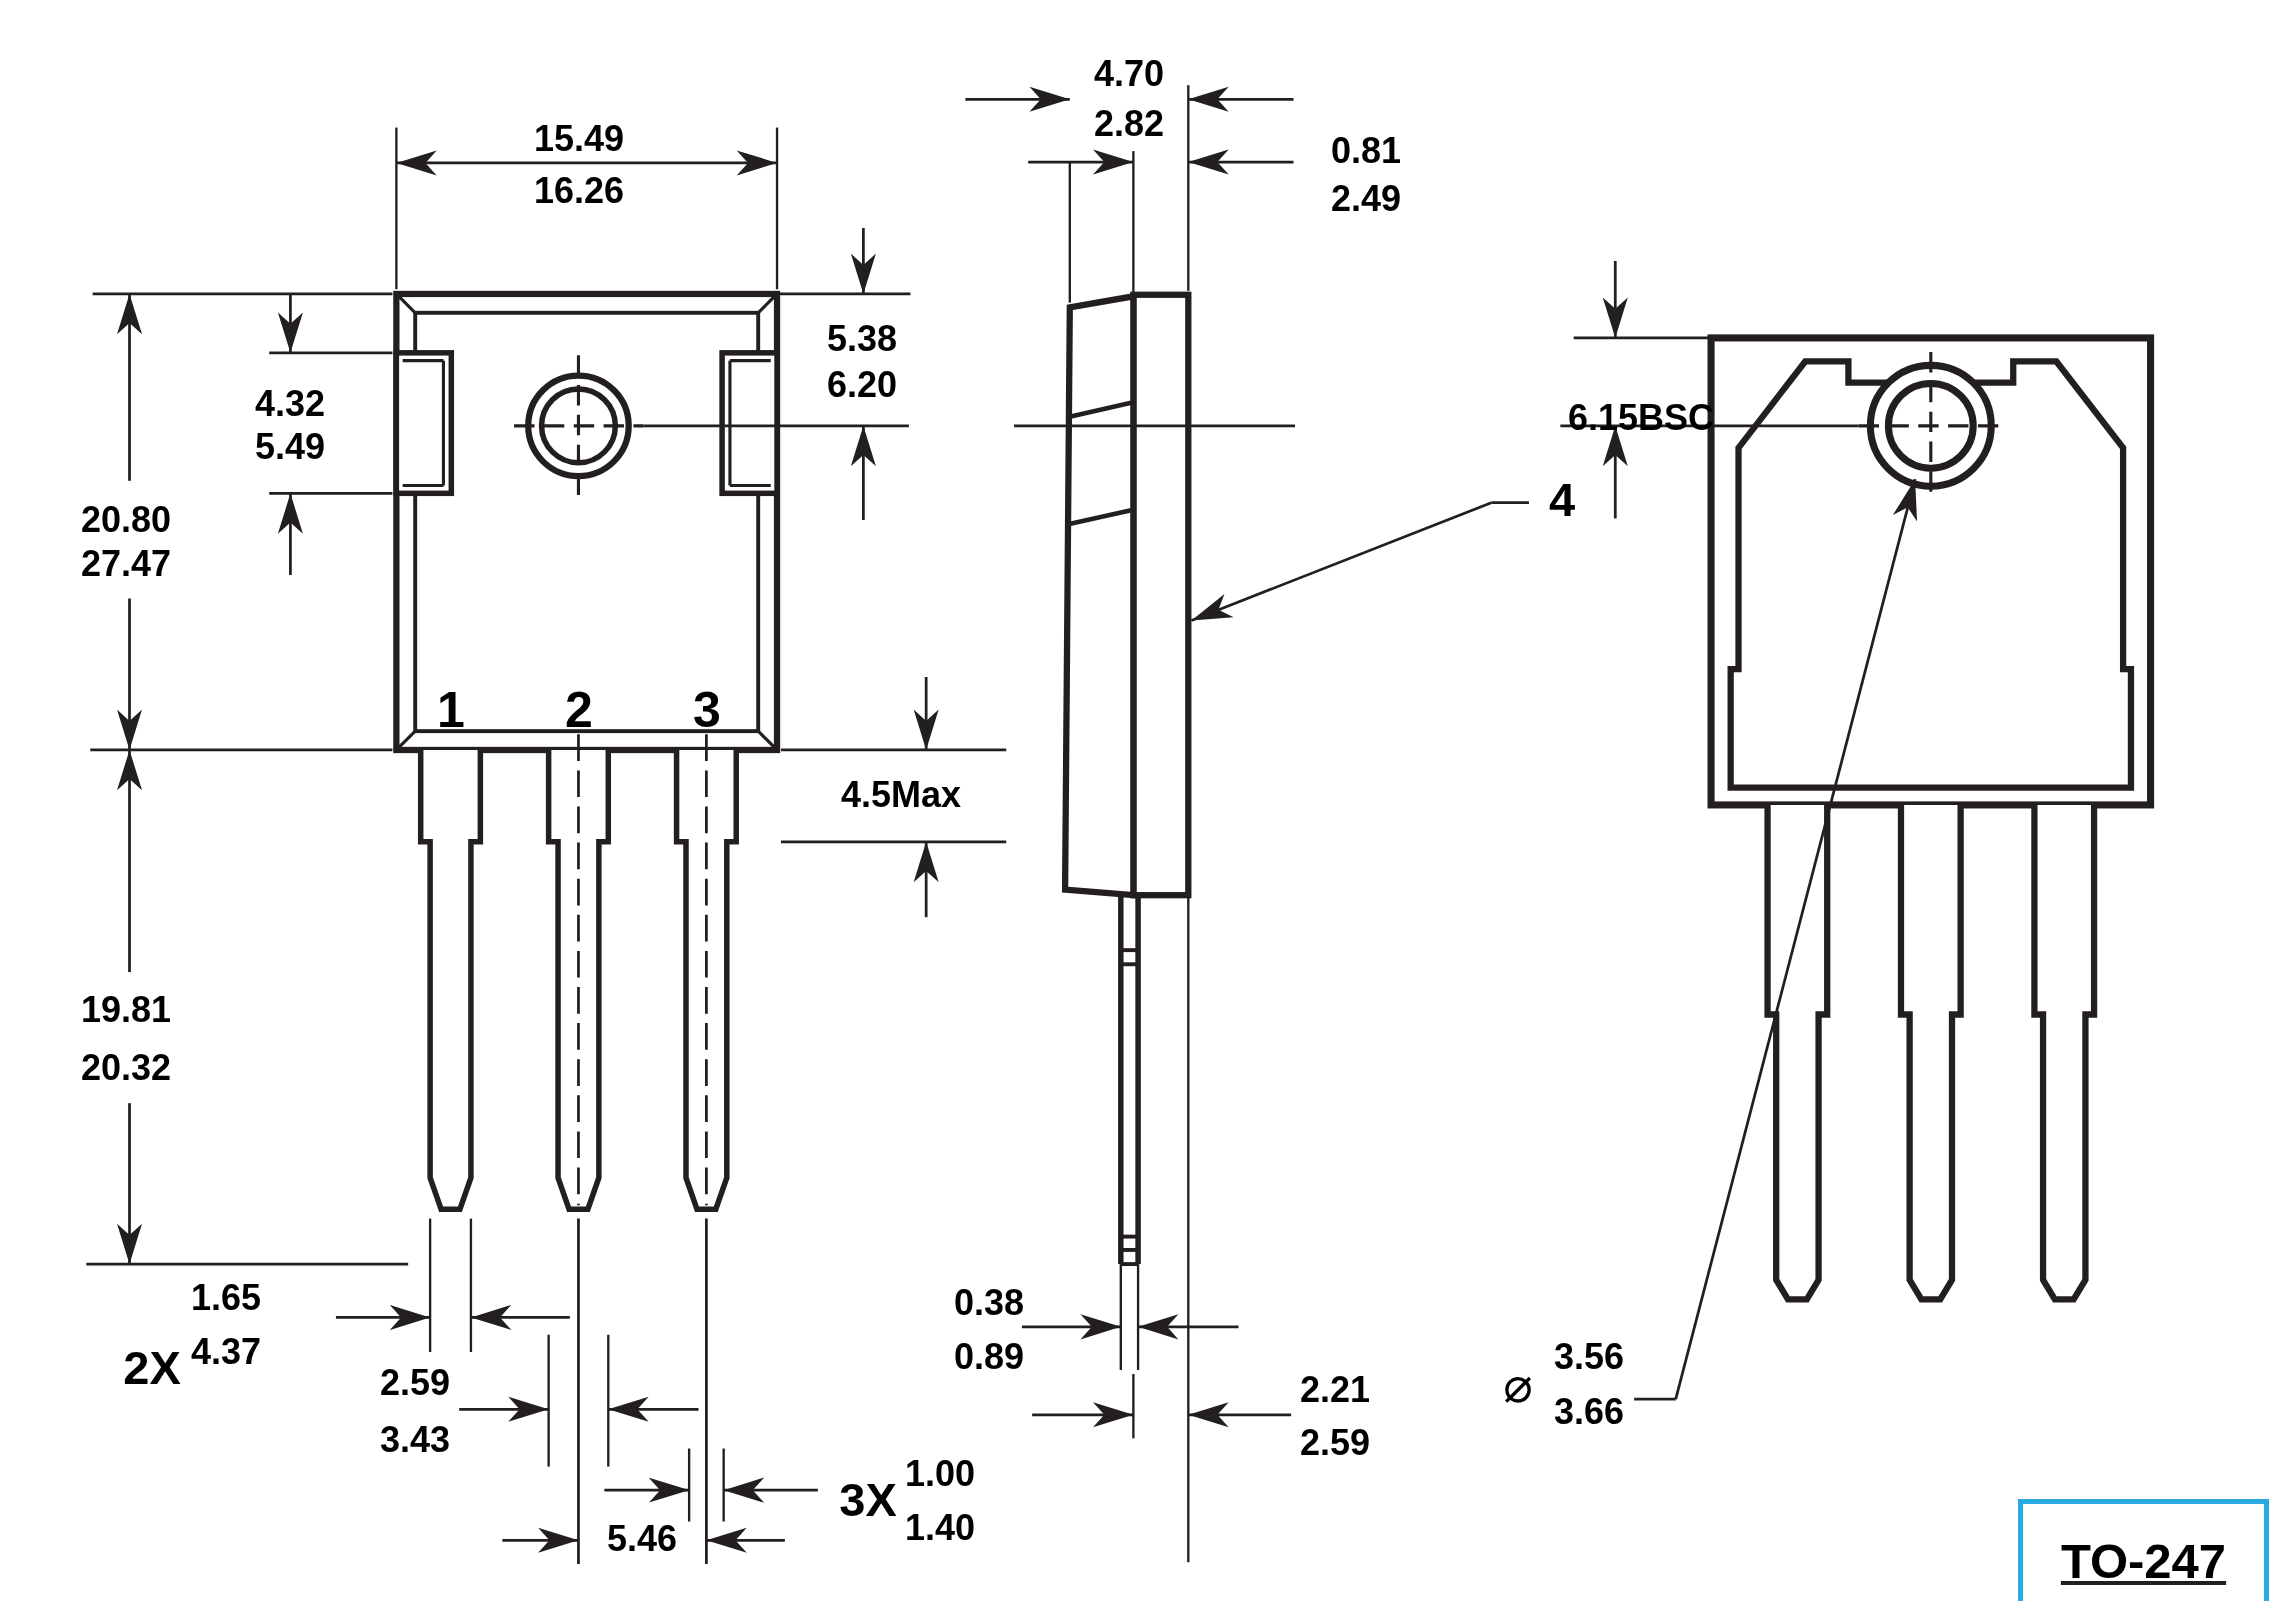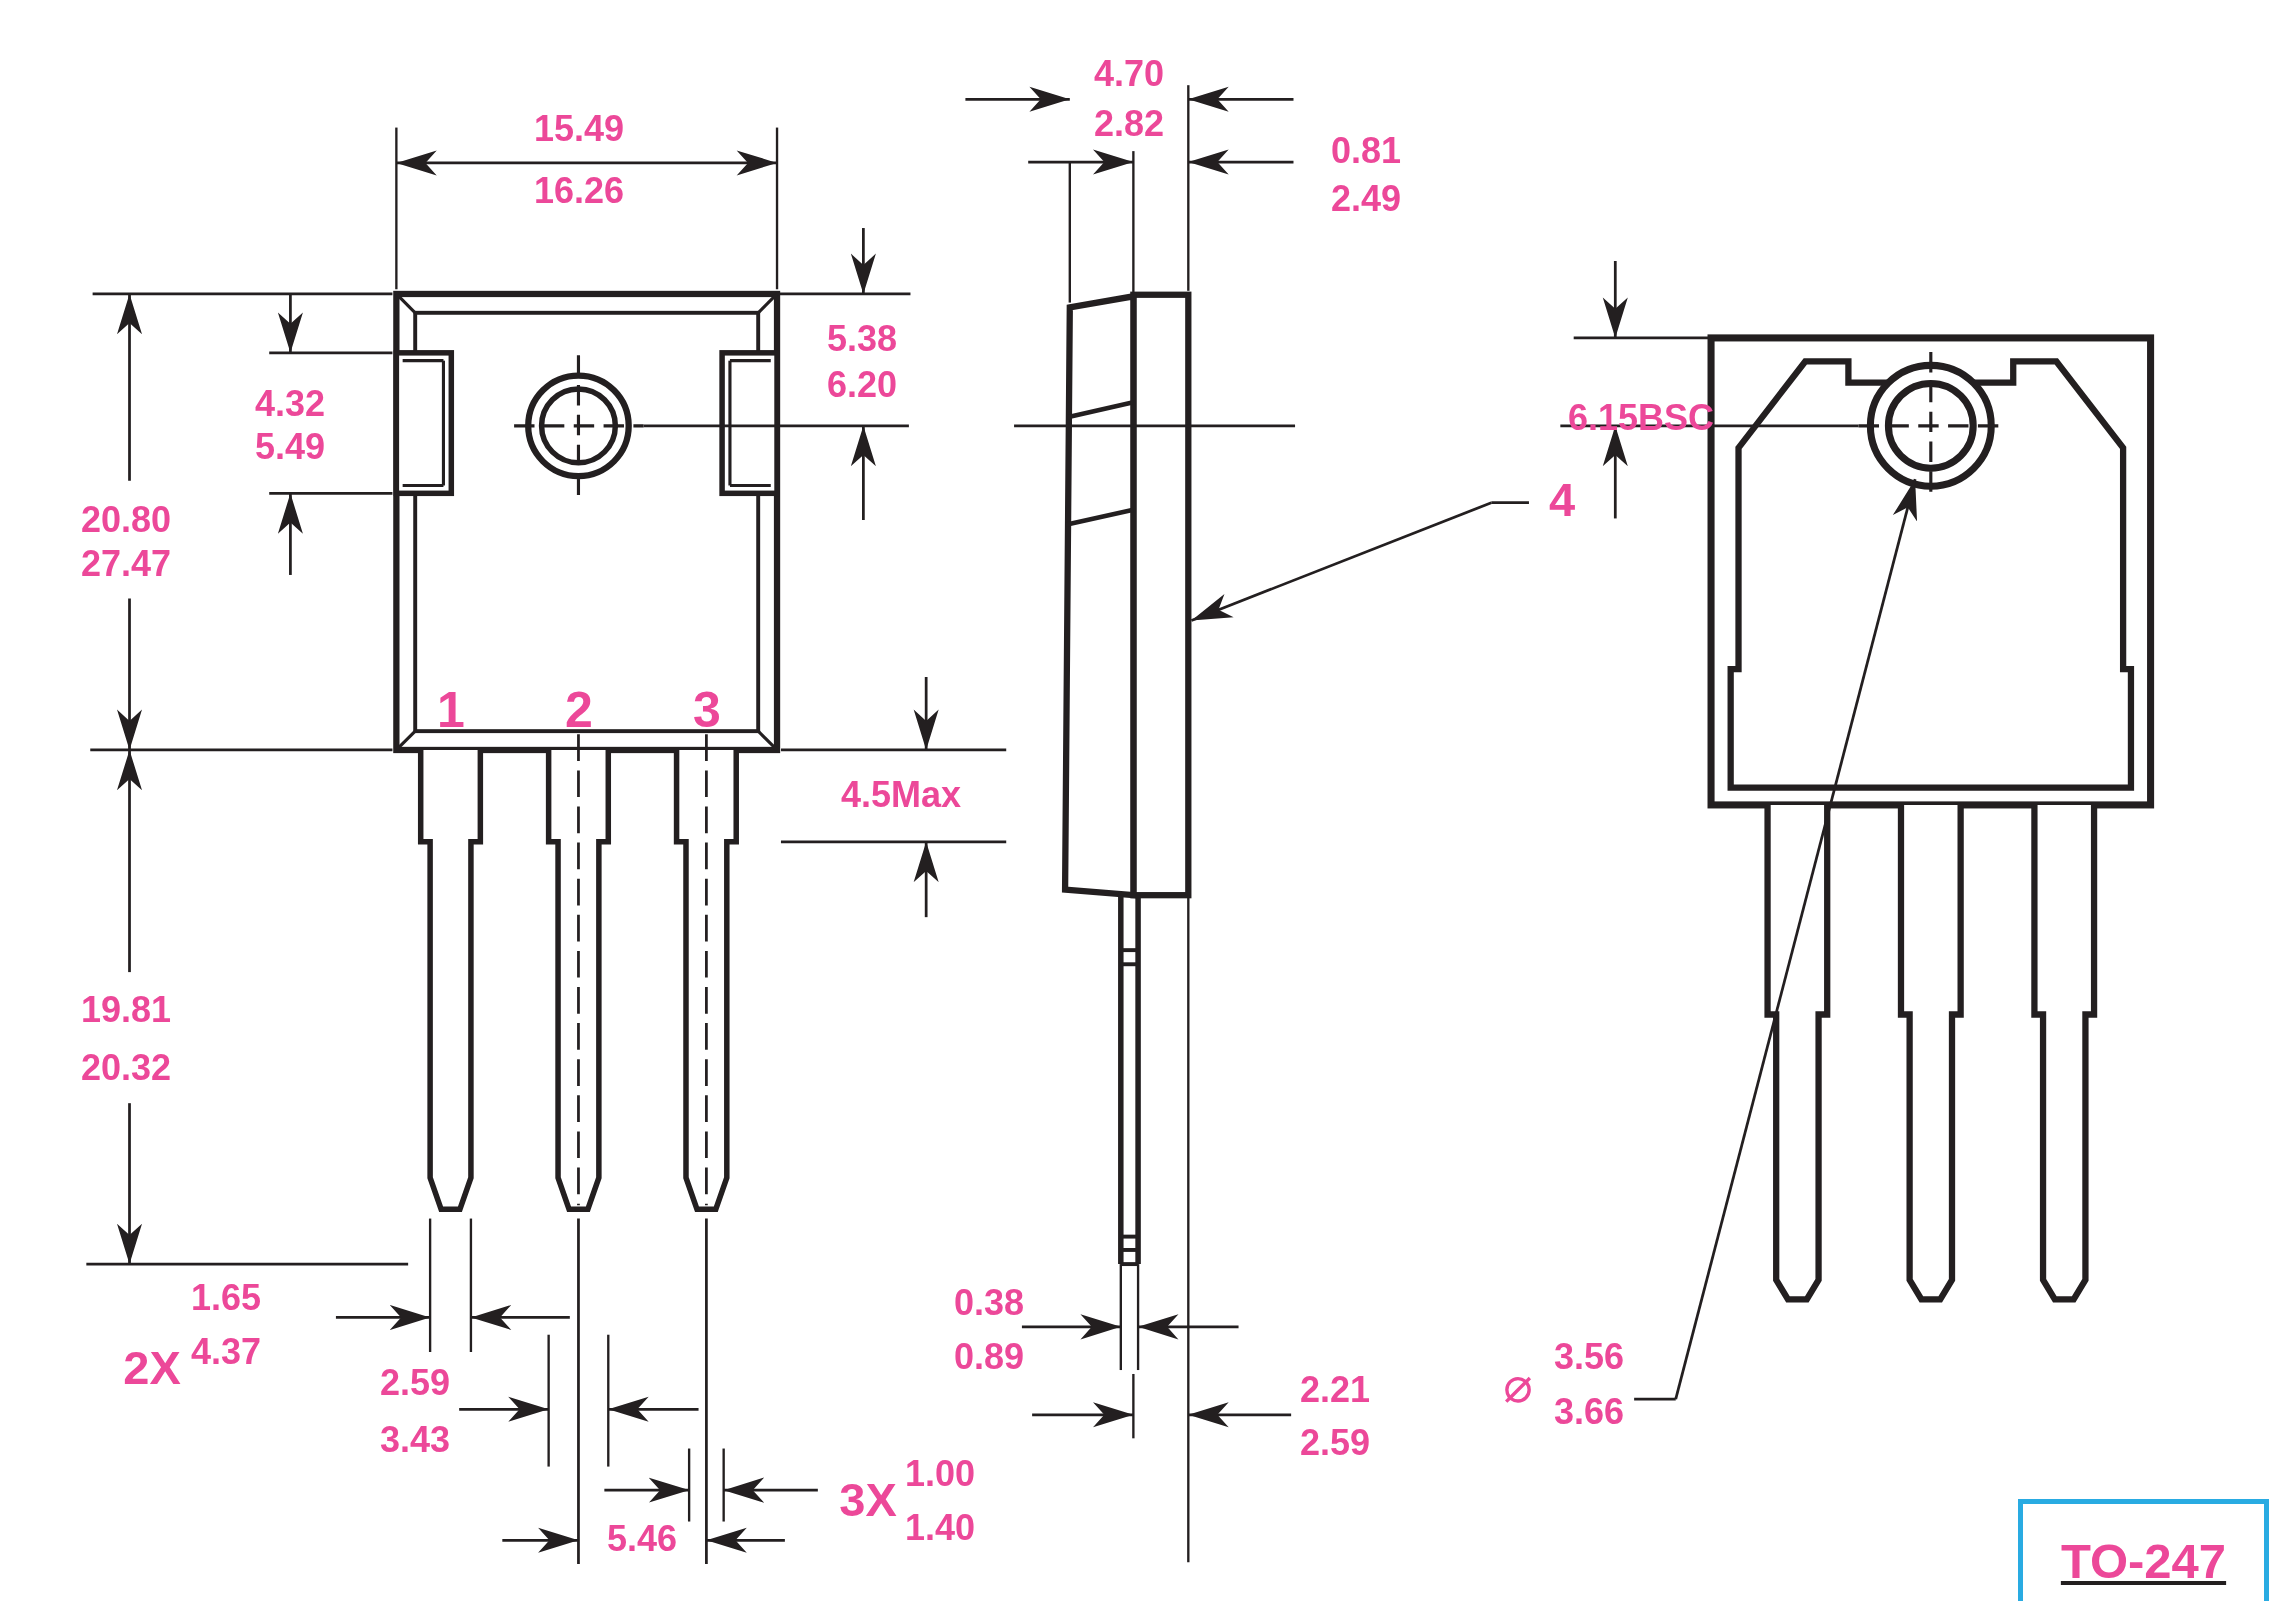--- a/index.html
+++ b/index.html
@@ -5,21 +5,21 @@
   * { box-sizing: border-box; }
   html,body { margin:0; padding:0; }
   body {
     width:2295px; height:1602px; position:relative; background:#ffffff;
     font-family:"Liberation Sans", sans-serif; color:#231F20;
   }
   #stage { position:absolute; left:0; top:0; width:2295px; height:1602px; }
   svg { position:absolute; left:0; top:0; }
   .lb {
     position:absolute; transform:translate(-50%,-50%);
-    font-size:36px; font-weight:700; white-space:nowrap; color:#ec4899;
+    font-size:36px; font-weight:700; white-space:nowrap; color:#000000;
     line-height:1;
   }
   .big  { font-size:47px; }
   .pin  { font-size:50px; }
   .dia  { font-size:49px; font-weight:400; }
   .unit { font-size:60px; color:#29ABE2; letter-spacing:0.8px; }
   .pkgbox {
     position:absolute; left:2018px; top:1499px; width:251px; height:124px;
     border:5.5px solid #29ABE2; background:#fff;
     display:flex; align-items:center; justify-content:center;text-decoration:underline;
@@ -221,21 +221,21 @@
       <line x1="2058" y1="660" x2="2058" y2="542" marker-end="url(#ah)"></line>
     </g>
 
     <g stroke-width="3.5">
       <line x1="2082" y1="1782" x2="2135" y2="1782"></line>
       <line x1="2135" y1="1782" x2="2440" y2="610" marker-end="url(#ah)"></line>
     </g>
   </g>
 </svg>
 
-<div class="lb" style="left:579px;top:129px">15.49</div>
+<div class="lb" style="left:579px;top:139px">15.49</div>
 <div class="lb" style="left:579px;top:191px">16.26</div>
 <div class="lb" style="left:290px;top:404px">4.32</div>
 <div class="lb" style="left:290px;top:447px">5.49</div>
 <div class="lb" style="left:126px;top:520px">20.80</div>
 <div class="lb" style="left:126px;top:564px">27.47</div>
 <div class="lb" style="left:126px;top:1010px">19.81</div>
 <div class="lb" style="left:126px;top:1068px">20.32</div>
 <div class="lb" style="left:862px;top:339px">5.38</div>
 <div class="lb" style="left:862px;top:385px">6.20</div>
 <div class="lb" style="left:901px;top:795px">4.5Max</div>

